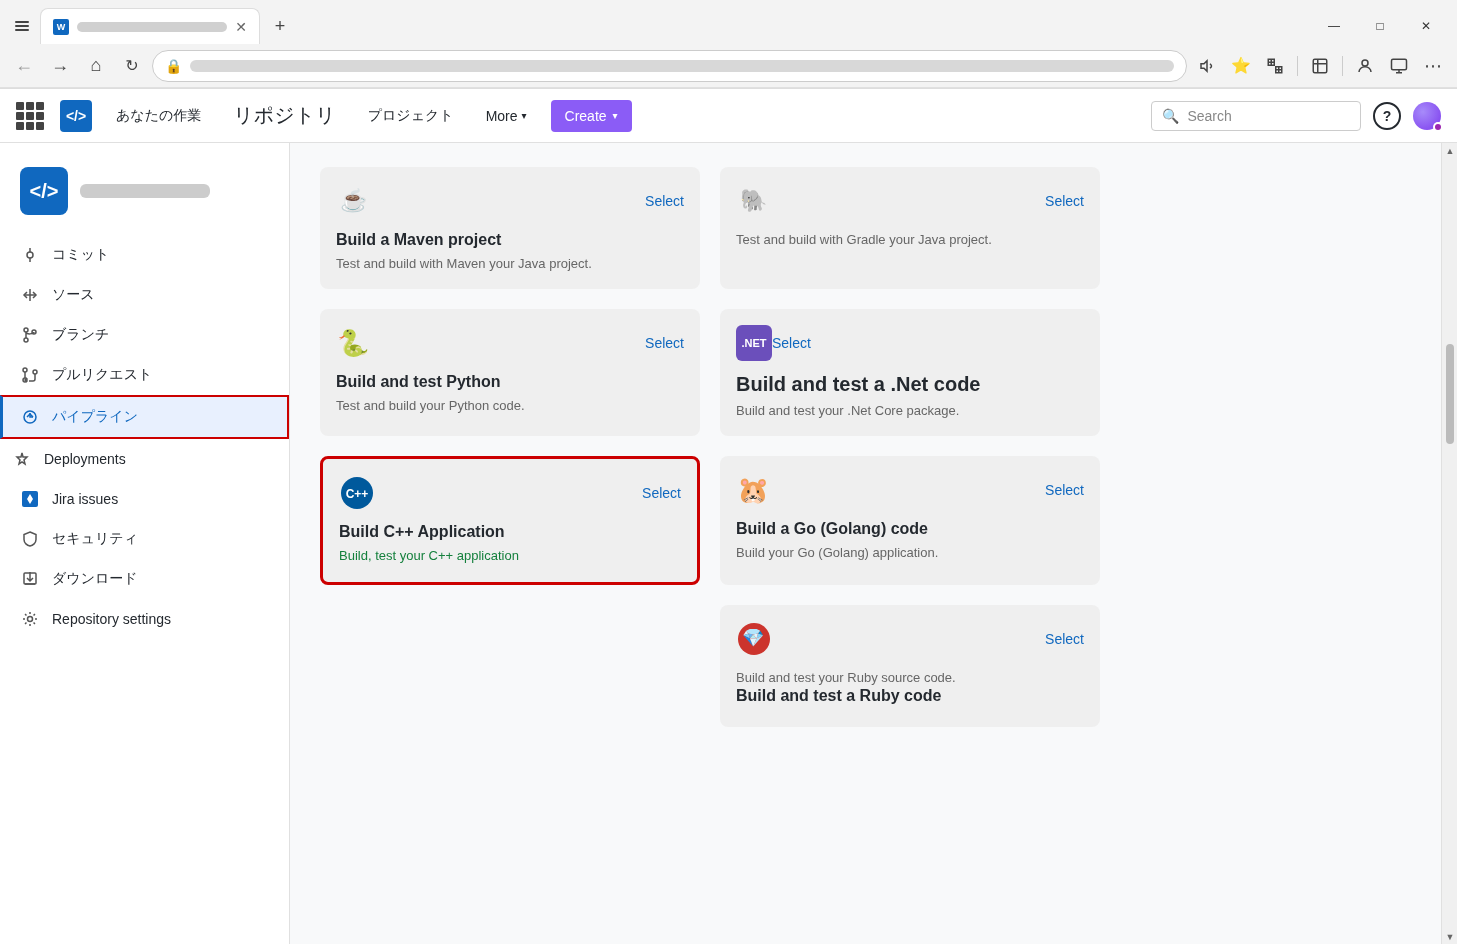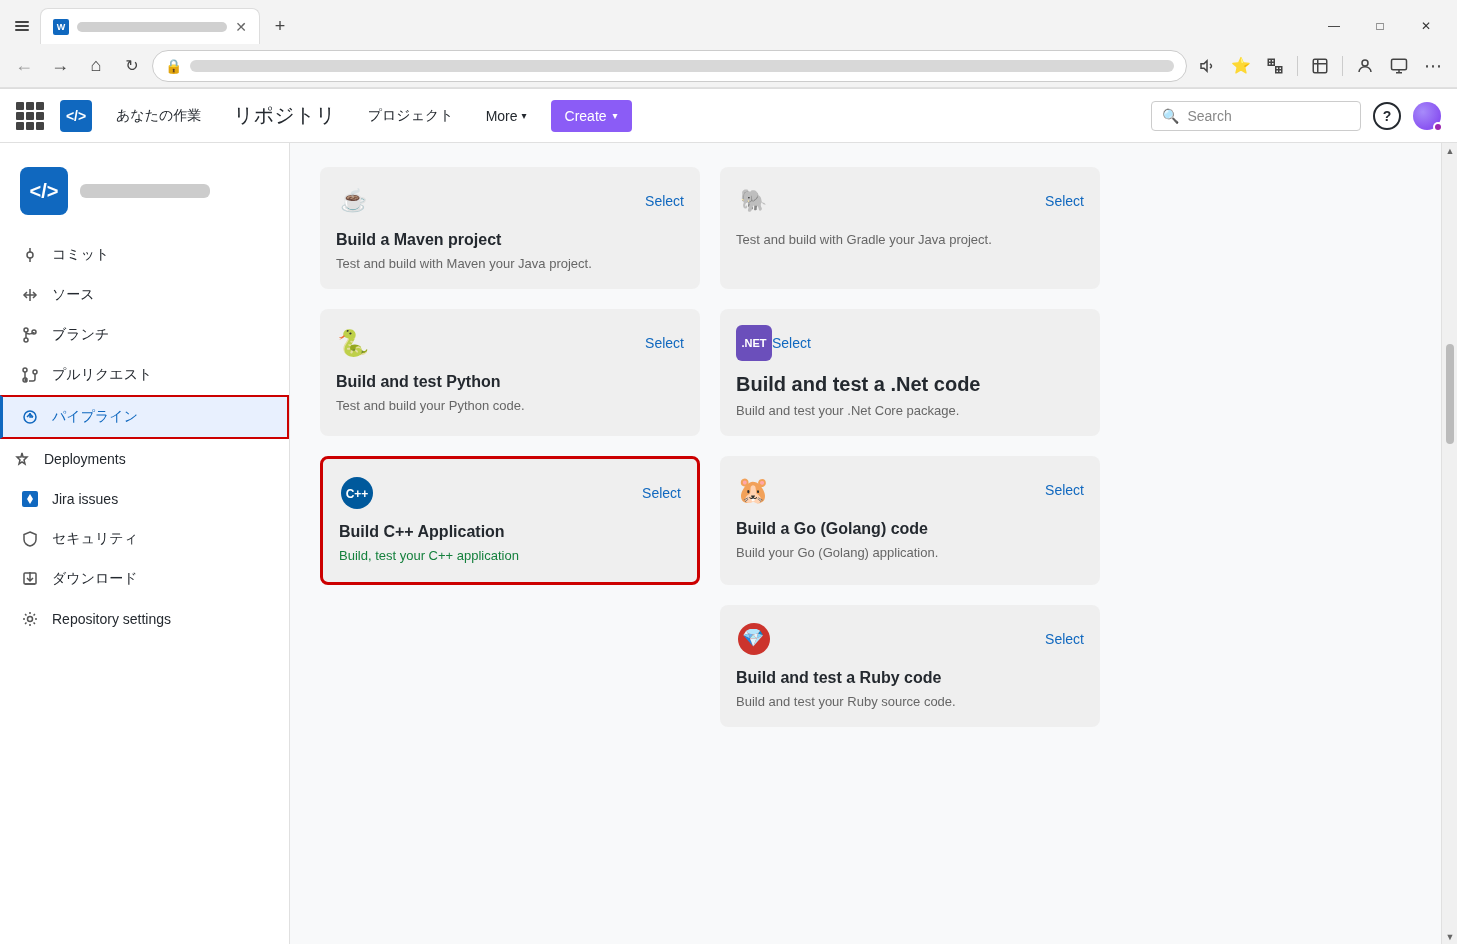--- a/index.html
+++ b/index.html
@@ -334,22 +334,22 @@
       <div style="background:#efefef;border-radius:8px;padding:16px;cursor:pointer;">
         <div style="display:flex;align-items:center;justify-content:space-between;margin-bottom:12px;">
           <div style="width:36px;height:36px;display:flex;align-items:center;justify-content:center;">
             <svg width="36" height="36" viewBox="0 0 36 36">
               <circle cx="18" cy="18" r="16" fill="#CC342D"></circle>
               <text x="18" y="23" text-anchor="middle" fill="white" font-size="18" font-family="Arial">💎</text>
             </svg>
           </div>
           <button style="background:transparent;border:none;color:#1068bf;font-size:14px;font-weight:500;cursor:pointer;">Select</button>
         </div>
+        <div style="font-size:13px;color:#666;line-height:1.4;">Build and test your Ruby source code.</div>
         <div style="font-size:16px;font-weight:600;color:#24292f;margin-bottom:6px;">Build and test a Ruby code</div>
-        <div style="font-size:13px;color:#666;line-height:1.4;">Build and test your Ruby source code.</div>
       </div>
     </div>
 
   </div>
 
   <div style="width:16px;background:#f0f0f0;flex-shrink:0;position:relative;border-left:1px solid #e0e0e0;">
     <div style="width:16px;height:16px;display:flex;align-items:center;justify-content:center;font-size:9px;color:#666;">▲</div>
     <div style="width:8px;height:100px;background:#bbb;border-radius:4px;position:absolute;left:4px;top:25%;"></div>
     <div style="width:16px;height:16px;display:flex;align-items:center;justify-content:center;font-size:9px;color:#666;position:absolute;bottom:0;">▼</div>
   </div>

